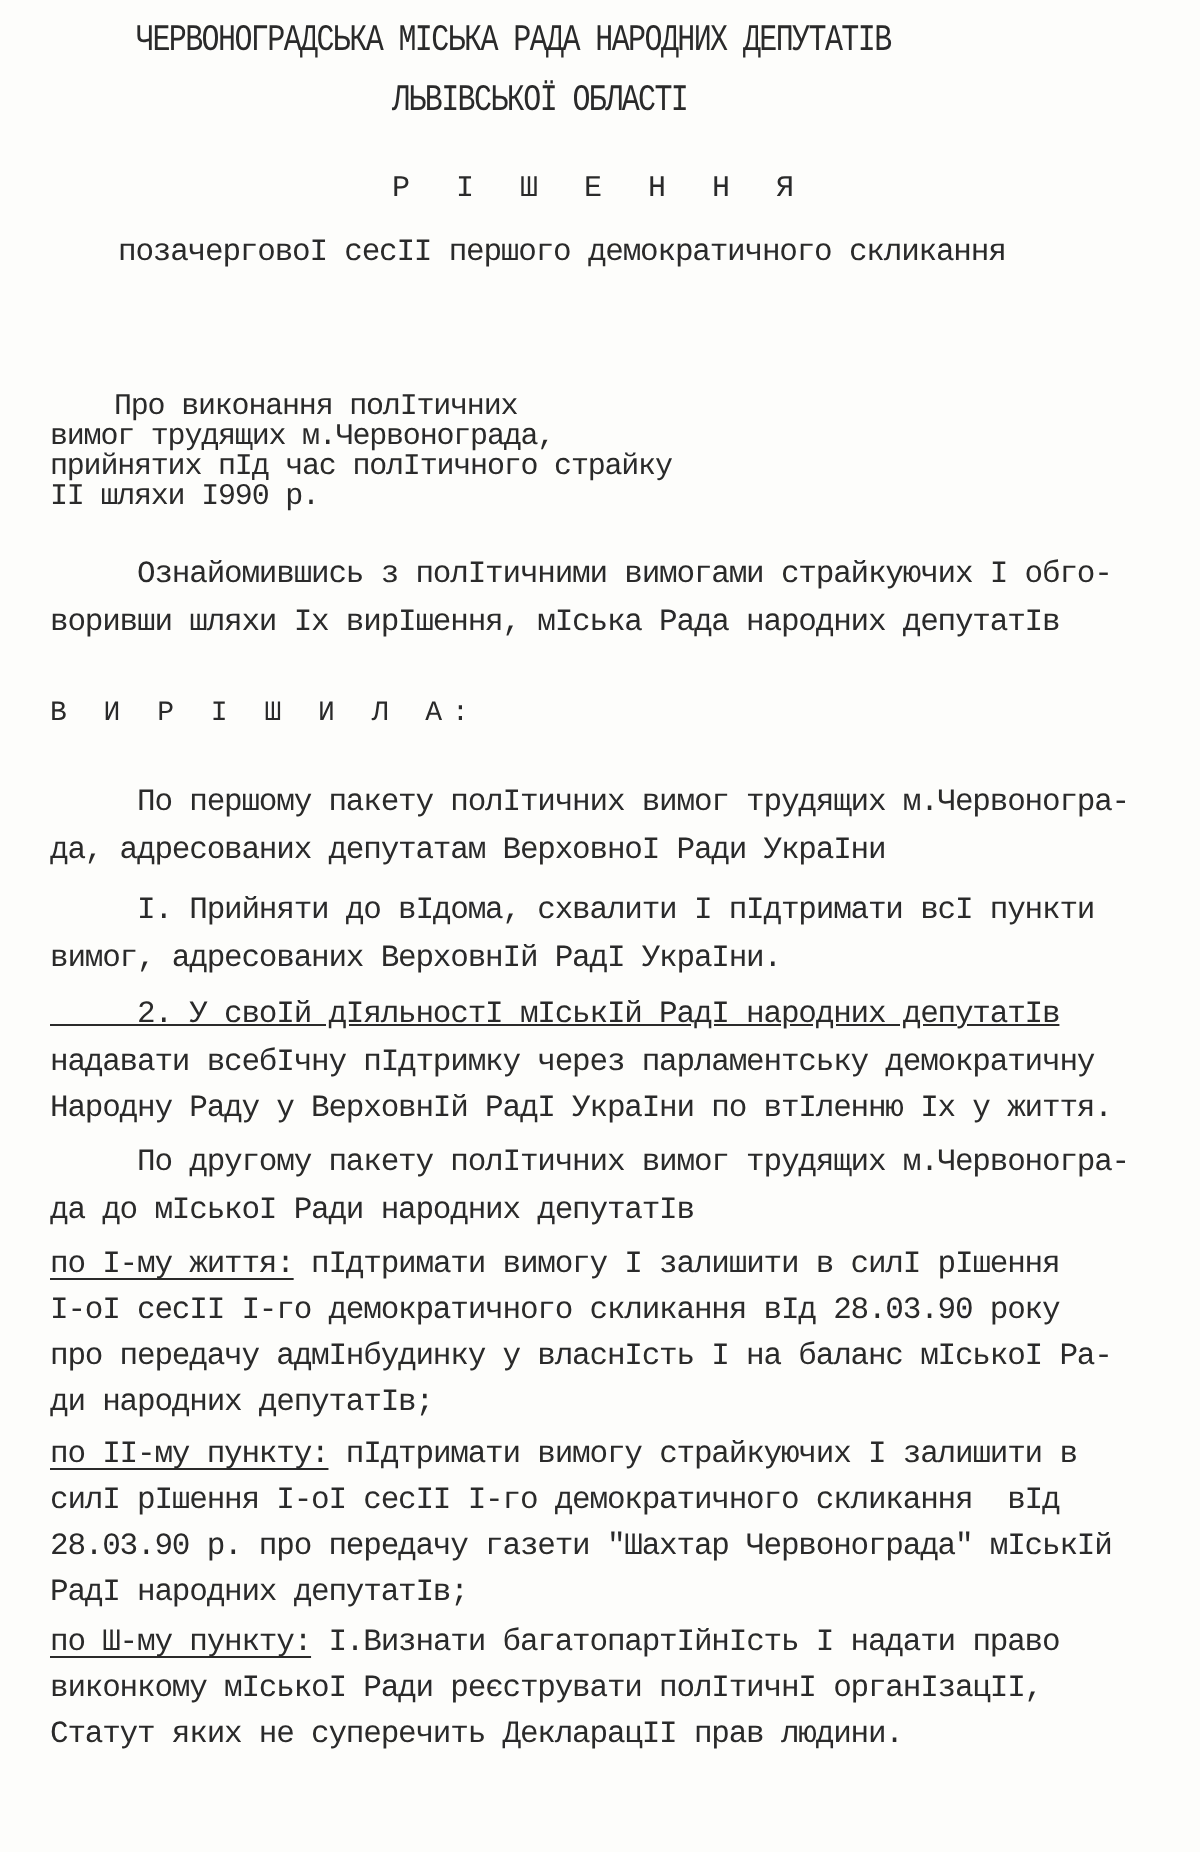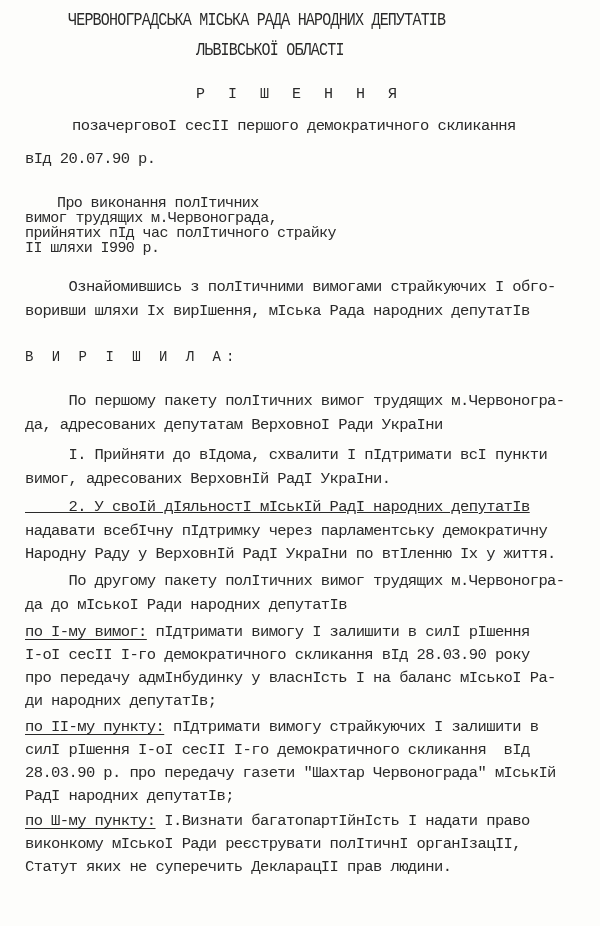--- a/index.html
+++ b/index.html
@@ -23,22 +23,21 @@
   }
 </style>
 </head>
 <body>
 
 <div class="doc">
   <div class="line hdr" style="left:68px; top:10px;">ЧЕРВОНОГРАДСЬКА МІСЬКА РАДА НАРОДНИХ ДЕПУТАТІВ</div>
   <div class="line hdr" style="left:196px; top:40px;">ЛЬВІВСЬКОЇ ОБЛАСТІ</div>
 
   <div class="line spaced" style="left:196px; top:86px; font-size:15px;">Р І Ш Е Н Н Я</div>
-  <div class="line" style="left:72px; top:117px;">позачерговоI сесII першого демократичного скликання</div>
-  <div class="line" style="left:25px; top:150px;">вIд 20.07.90 р.</div>
+  <div class="line" style="left:59px; top:117px;">позачерговоI сесII першого демократичного скликання</div>
 
   <div>
     <div class="line subj" style="left:25px; top:196px;margin-left:32px;">Про виконання полIтичних</div>
     <div class="line subj" style="left:25px; top:211px;">вимог трудящих м.Червонограда,</div>
     <div class="line subj" style="left:25px; top:226px;">прийнятих пIд час полIтичного страйку</div>
     <div class="line subj" style="left:25px; top:241px;">II шляхи I990 р.</div>
   </div>
 
   <div>
     <div class="line" style="left:25px; top:278px;">     Ознайомившись з полIтичними вимогами страйкуючих I обго-</div>
@@ -60,21 +59,21 @@
     <div class="line" style="left:25px; top:522px;">надавати всебIчну пIдтримку через парламентську демократичну</div>
     <div class="line" style="left:25px; top:545px;">Народну Раду у ВерховнIй РадI УкраIни по втIленню Iх у життя.</div>
   </div>
 
   <div>
     <div class="line" style="left:25px; top:572px;">     По другому пакету полIтичних вимог трудящих м.Червоногра-</div>
     <div class="line" style="left:25px; top:596px;">да до мIськоI Ради народних депутатIв</div>
   </div>
 
   <div>
-    <div class="line" style="left:25px; top:623px;"><span class="u">по I-му вимог:</span><span> пIдтримати вимогу I залишити в силI рIшення</span></div>
+    <div class="line" style="left:25px; top:623px;"><span class="u">по I-му життя:</span><span> пIдтримати вимогу I залишити в силI рIшення</span></div>
     <div class="line" style="left:25px; top:646px;">I-оI сесII I-го демократичного скликання вIд 28.03.90 року</div>
     <div class="line" style="left:25px; top:669px;">про передачу адмIнбудинку у власнIсть I на баланс мIськоI Ра-</div>
     <div class="line" style="left:25px; top:692px;">ди народних депутатIв;</div>
   </div>
 
   <div>
     <div class="line" style="left:25px; top:718px;"><span class="u">по II-му пункту:</span><span> пIдтримати вимогу страйкуючих I залишити в</span></div>
     <div class="line" style="left:25px; top:741px;">силI рIшення I-оI сесII I-го демократичного скликання  вIд</div>
     <div class="line" style="left:25px; top:764px;">28.03.90 р. про передачу газети "Шахтар Червонограда" мIськIй</div>
     <div class="line" style="left:25px; top:787px;">РадI народних депутатIв;</div>

